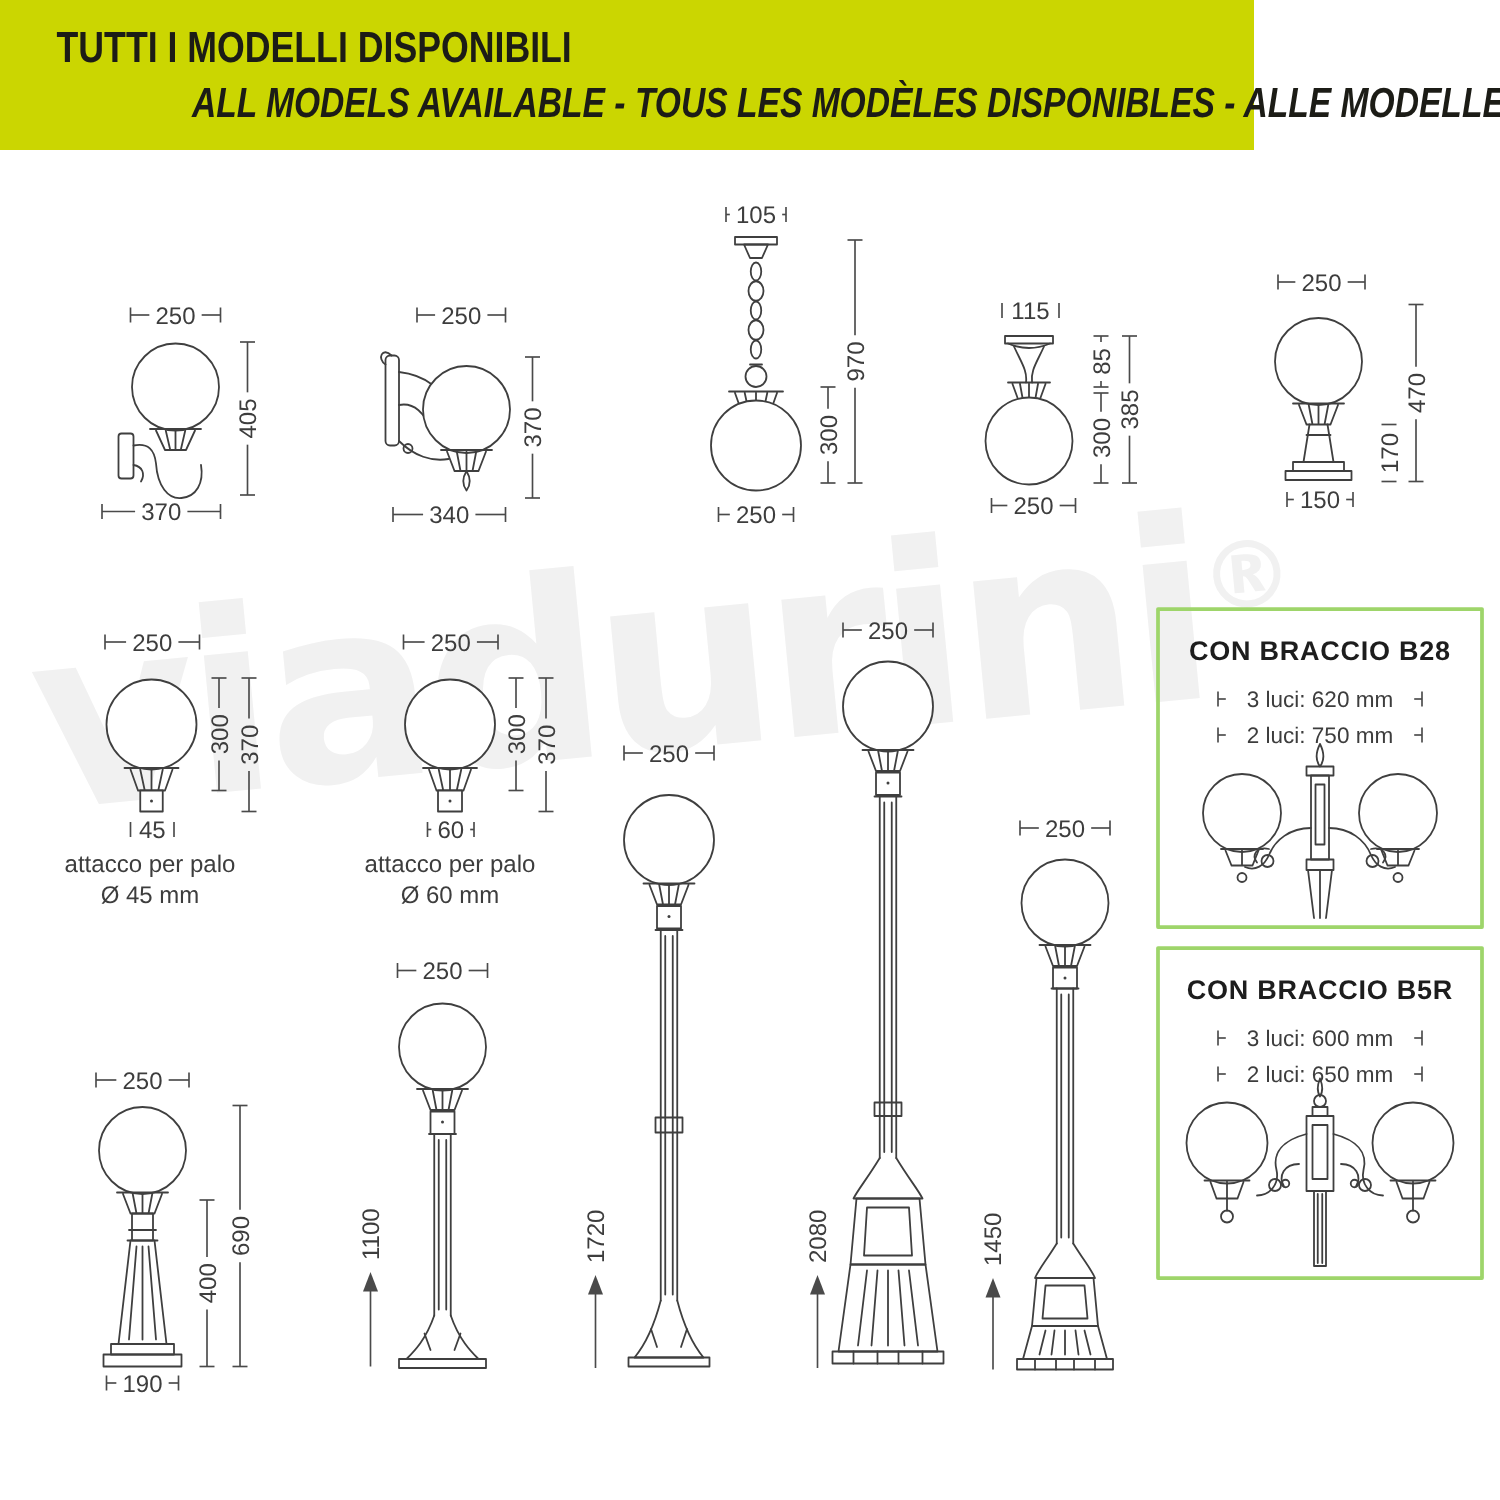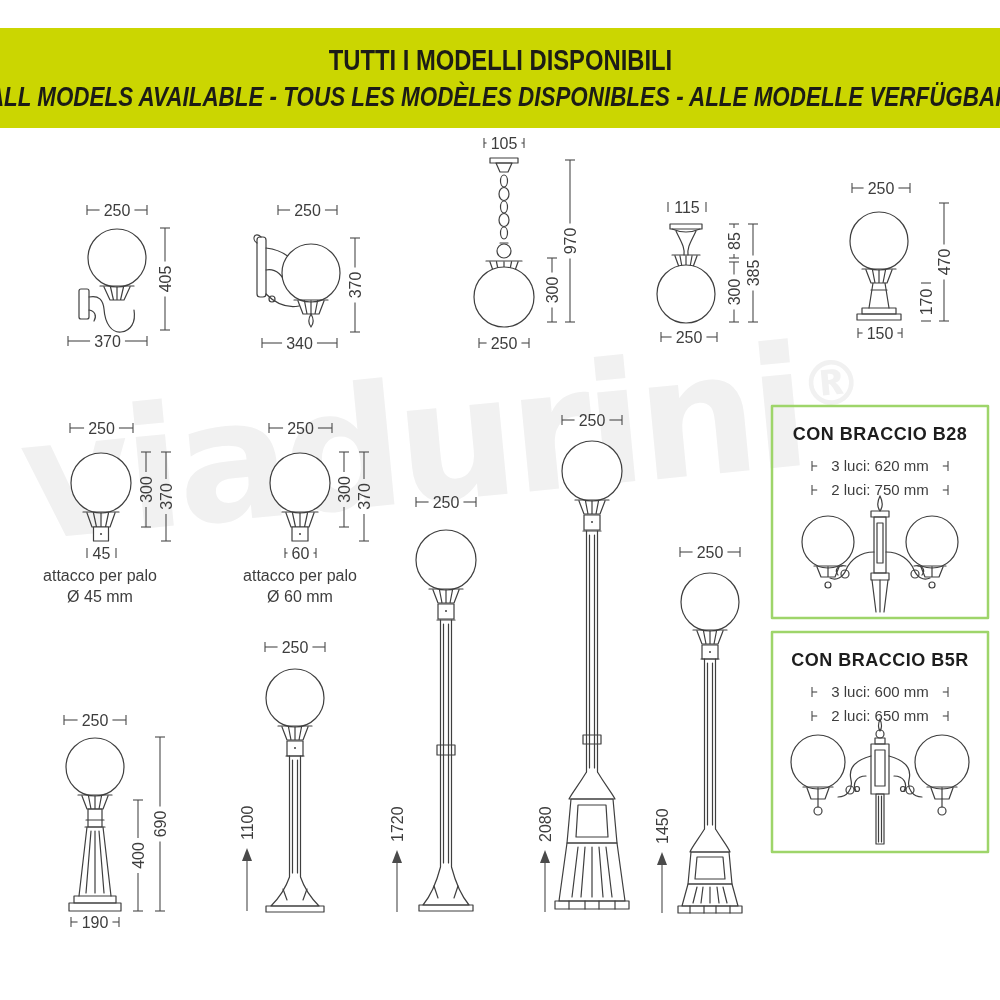--- a/index.html
+++ b/index.html
@@ -1,19 +1,19 @@
 <!DOCTYPE html>
 <html><head>
 <meta charset="utf-8">
 <style>
   html,body{margin:0;padding:0;background:#fff;}
   body{width:1000px;height:1000px;position:relative;overflow:hidden;
        font-family:"Liberation Sans",sans-serif;}
-  .header{position:absolute;left:0;top:0;width:1000px;height:100px;z-index:3;
-          display:flex;flex-direction:column;align-items:center;justify-content:center;gap:4px;margin-top:28px;}
+  .header{position:absolute;left:0;top:0;width:836px;height:100px;z-index:3;
+          display:flex;flex-direction:column;align-items:flex-start;justify-content:center;gap:4px;}
   .header .l1{font-weight:bold;font-size:29px;color:#1c1c16;letter-spacing:0px;
               display:inline-block;transform:scaleX(0.82);white-space:nowrap;}
   .header .l2{font-weight:bold;font-style:italic;font-size:28px;color:#1c1c16;
               display:inline-block;transform:scaleX(0.80);white-space:nowrap;}
   .watermark{position:absolute;left:22px;top:398px;z-index:1;
              font-weight:bold;font-size:168px;letter-spacing:-6px;line-height:1;
              transform:rotate(-5.5deg);transform-origin:0 50%;white-space:nowrap;
              font-family:"DejaVu Sans",sans-serif;user-select:none;}
   .watermark .reg{font-size:62px;vertical-align:super;letter-spacing:0;}
   svg.sheet{position:absolute;left:0;top:0;z-index:2;}

